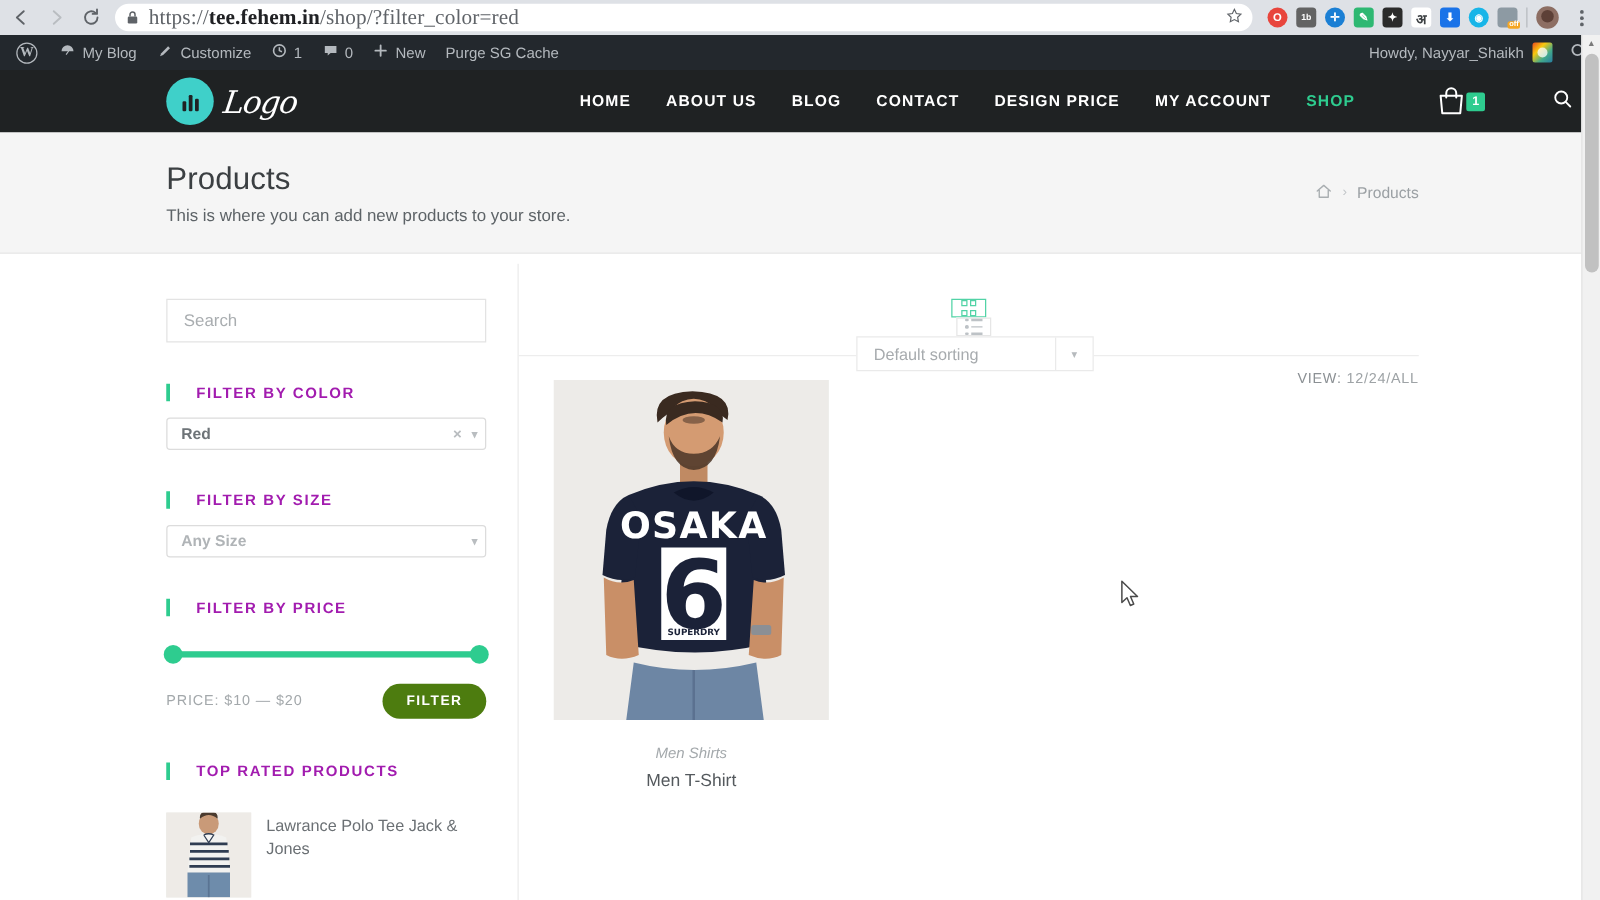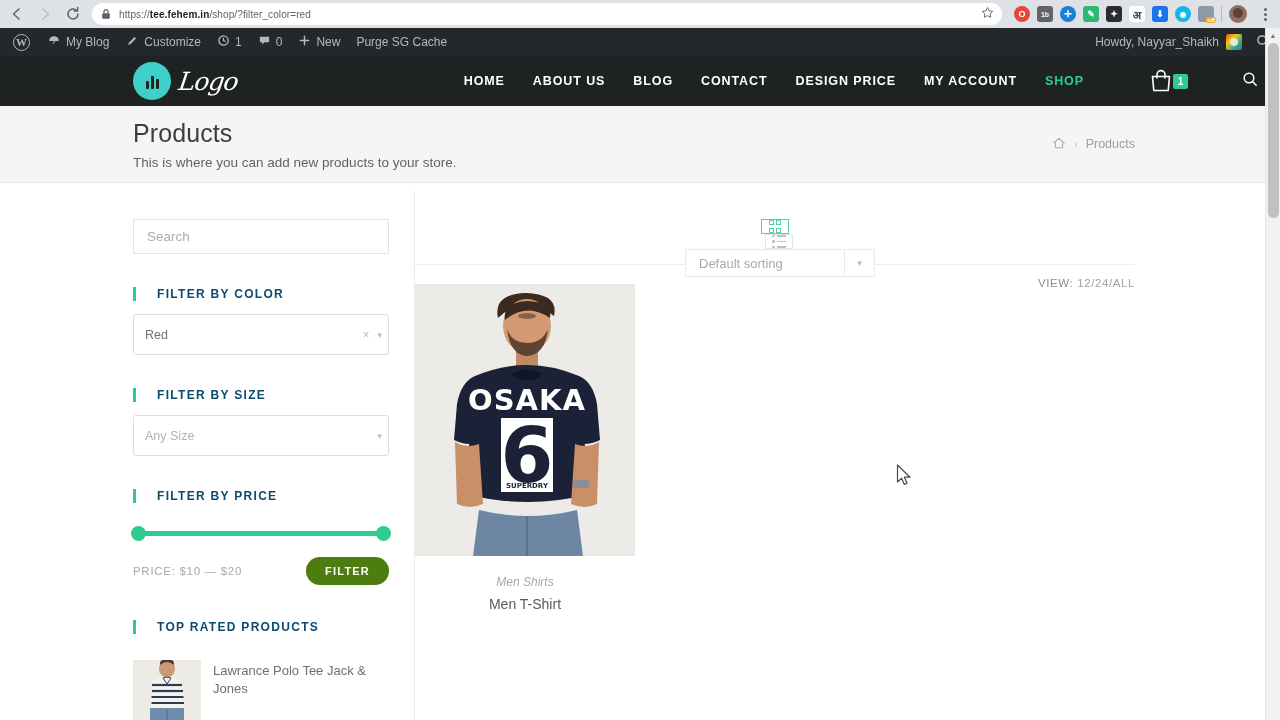--- a/index.html
+++ b/index.html
@@ -22,22 +22,22 @@
     color: #5f6368; font-size: 15px; border-radius: 50%;
   }
   .nav-btn.disabled { color: #bdc1c6; }
   .url-bar {
     flex: 1; height: 22px; background: #ffffff; border-radius: 11px;
     display: flex; align-items: center; padding: 0 8px;
     margin: 0 5px 0 4px; position: relative;
   }
   .lock-ico { width: 12px; height: 12px; margin-right: 7px; flex-shrink: 0; }
   .url-text {
-    font-size: 10px; color: #5f6368; white-space: nowrap;
-    letter-spacing: 0.1px; flex: 1;
+    font-size: 17px; color: #5f6368; white-space: nowrap;
+    letter-spacing: 0.1px; flex: 1; font-family: Liberation Serif, serif;
   }
   .url-text b { color: #202124; font-weight: 600; }
   .star-ico { margin-left: 6px; color: #5f6368; font-size: 12px; }
   .ext-icons { display: flex; align-items: center; gap: 7px; padding-left: 5px; }
   .ext {
     width: 16px; height: 16px; border-radius: 3px;
     display: flex; align-items: center; justify-content: center;
     font-size: 9px; color: #fff; font-weight: bold; flex-shrink: 0;
     position: relative;
   }
@@ -120,21 +120,21 @@
     background: #2ecc8f; color: #ffffff; font-size: 10px; font-weight: bold;
     width: 15px; height: 15px; border-radius: 2px;
     display: flex; align-items: center; justify-content: center;
     margin-left: -2px;
   }
   .hdr-search { margin-left: 26px; color: #ffffff; }
 
   
   .page-hero {
     background: #f5f5f5; border-bottom: 1px solid #e8e8e8;
-    height: 77px; display: flex; align-items: center;
+    height: 97px; display: flex; align-items: center;
     padding: 0 145px 0 133px; position: relative;
   }
   .hero-title { font-size: 25px; color: #3b3f42; font-weight: normal; letter-spacing: 0.1px; }
   .hero-sub { font-size: 13.5px; color: #5d6367; margin-top: 7px; }
   .breadcrumb {
     margin-left: auto; display: flex; align-items: center; gap: 8px;
     font-size: 12.5px; color: #9ba0a4;
   }
   .bc-sep { color: #c2c6c9; font-size: 11px; }
 
@@ -151,26 +151,26 @@
     width: 256px; height: 35px; border: 1px solid #e3e3e3;
     background: #fff; display: flex; align-items: center;
     padding: 0 13px; font-size: 13.5px; color: #a9adb0;
   }
   .widget-title {
     display: flex; align-items: center; gap: 9px;
     margin-top: 33px; margin-bottom: 13px;
   }
   .widget-title .bar { width: 3px; height: 14px; background: #2ecc8f; display: block; }
   .widget-title span {
-    font-size: 12px; font-weight: bold; color: #0c4a6e; letter-spacing: 1.3px; padding-left: 12px;
+    font-size: 12px; font-weight: bold; color: #a21caf; letter-spacing: 1.3px; padding-left: 12px;
   }
   .select-box {
-    width: 256px; height: 41px; border: 1px solid #dcdcdc; border-radius: 3px;
+    width: 256px; height: 26px; border: 1px solid #dcdcdc; border-radius: 3px;
     display: flex; align-items: center; padding: 0 6px 0 11px;
-    font-size: 12.5px; color: #6e7478; background: #fff;
+    font-size: 12.5px; color: #6e7478; background: #fff; font-weight: bold;
   }
   .select-box.placeholder { color: #b0b4b7; gap: 32px; }
   .select-box .sel-val { flex: 1; }
   .clear-x { color: #b9bdc0; font-size: 12px; margin-right: 8px; }
   .caret { color: #b9bdc0; font-size: 9px; }
 
   
   .slider-wrap { width: 256px; padding: 14px 0 0 0; position: relative; height: 30px; }
   .slider-track {
     position: absolute; left: 0; right: 0; top: 15px;
@@ -235,21 +235,21 @@
     width: 30px; height: 26px; border-left: 1px solid #eaeaea;
     display: flex; align-items: center; justify-content: center;
     color: #b6babd; font-size: 9px;
   }
   .view-count {
     margin-left: auto; font-size: 11.5px; color: #9ea3a6; letter-spacing: 0.6px;
   }
   .view-count .lbl { color: #8b9094; }
 
   .product-grid { padding-top: 19px; }
-  .product-card { width: 220px; }
+  .product-card { width: 220px; margin-left: 28px; }
   .product-photo {
     width: 220px; height: 272px; background: #eceae7;
     position: relative; overflow: hidden;
   }
   .product-cat {
     text-align: center; font-size: 12px; color: #a4a9ac;
     font-style: italic; margin-top: 19px;
   }
   .product-name {
     text-align: center; font-size: 14px; color: #54595d; margin-top: 7px;

